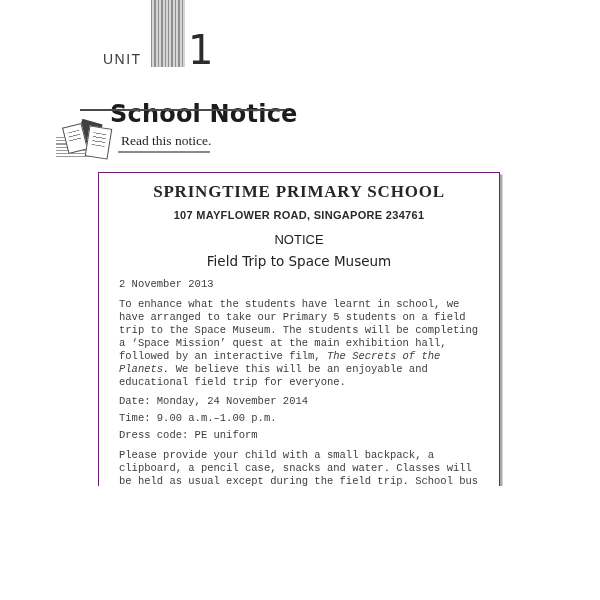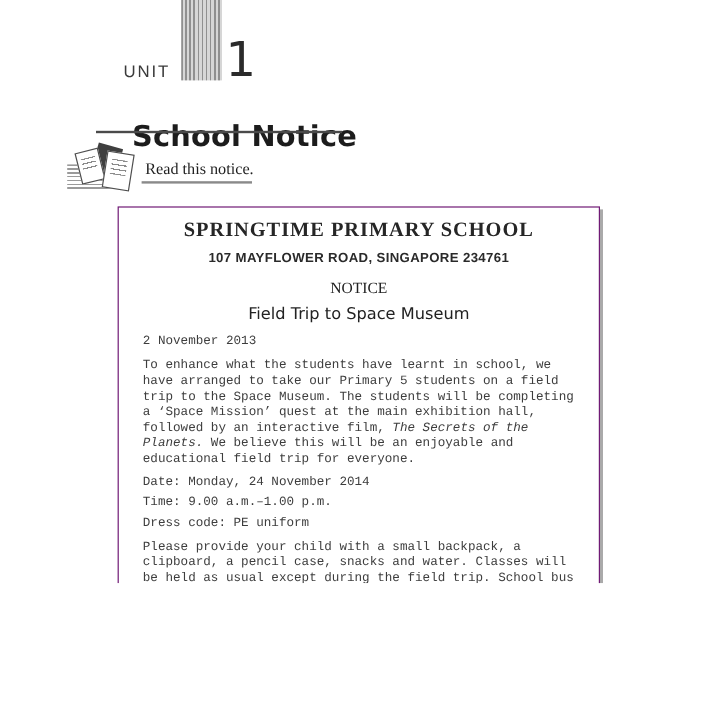--- a/index.html
+++ b/index.html
@@ -72,21 +72,21 @@
   }
   .school-name {
     text-align: center; font-family: "Liberation Serif", serif;
     font-weight: bold; font-size: 17px; letter-spacing: 0.8px; color: #262626;
   }
   .address {
     text-align: center; font-family: "Liberation Sans", sans-serif;
     font-weight: bold; font-size: 11px; letter-spacing: 0.3px; color: #2a2a2a; margin-top: 7px;
   }
   .notice-label {
-    text-align: center; font-family: Liberation Serif, serif;
+    text-align: center; font-family: Liberation Sans, sans-serif;
     font-size: 13px; color: #222; margin-top: 11px;
   }
   .subject {
     text-align: center; font-family: "DejaVu Sans", sans-serif;
     font-size: 13.5px; color: #222; margin-top: 6px;
   }
   .body {
     font-family: Liberation Mono, monospace; font-size: 10.5px;
     line-height: 13px; color: #3d3d3d;
   }

